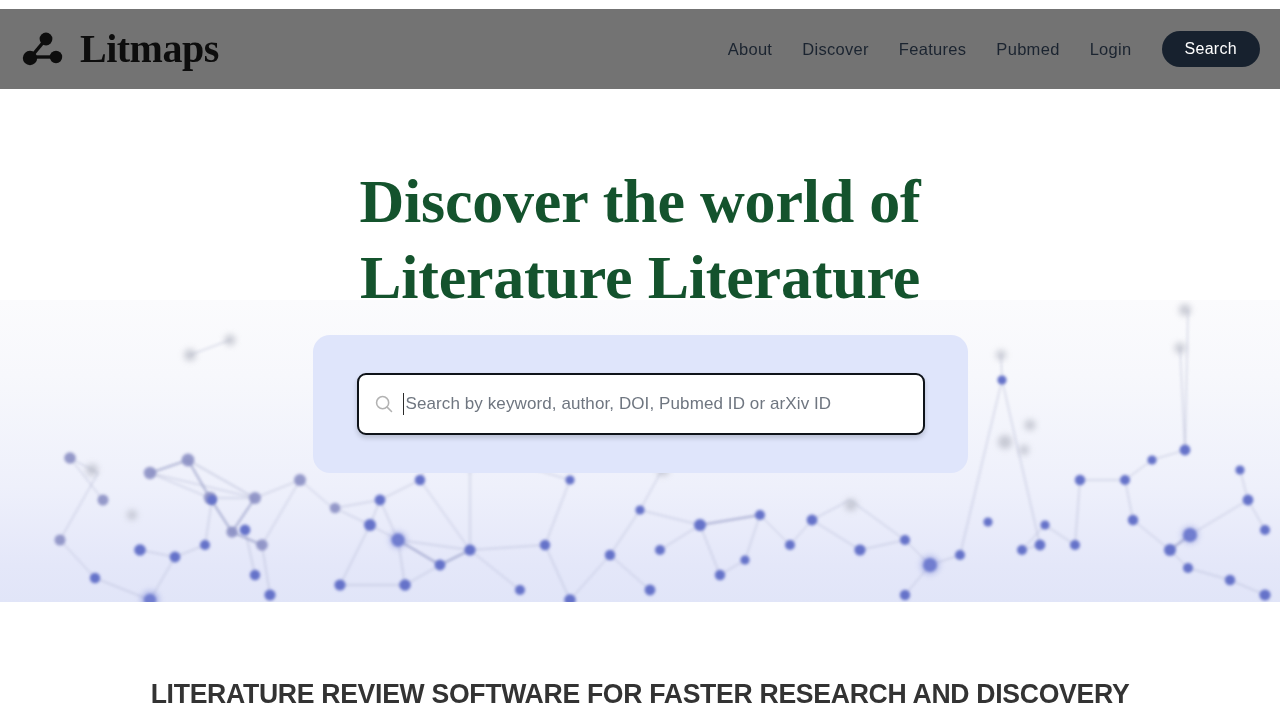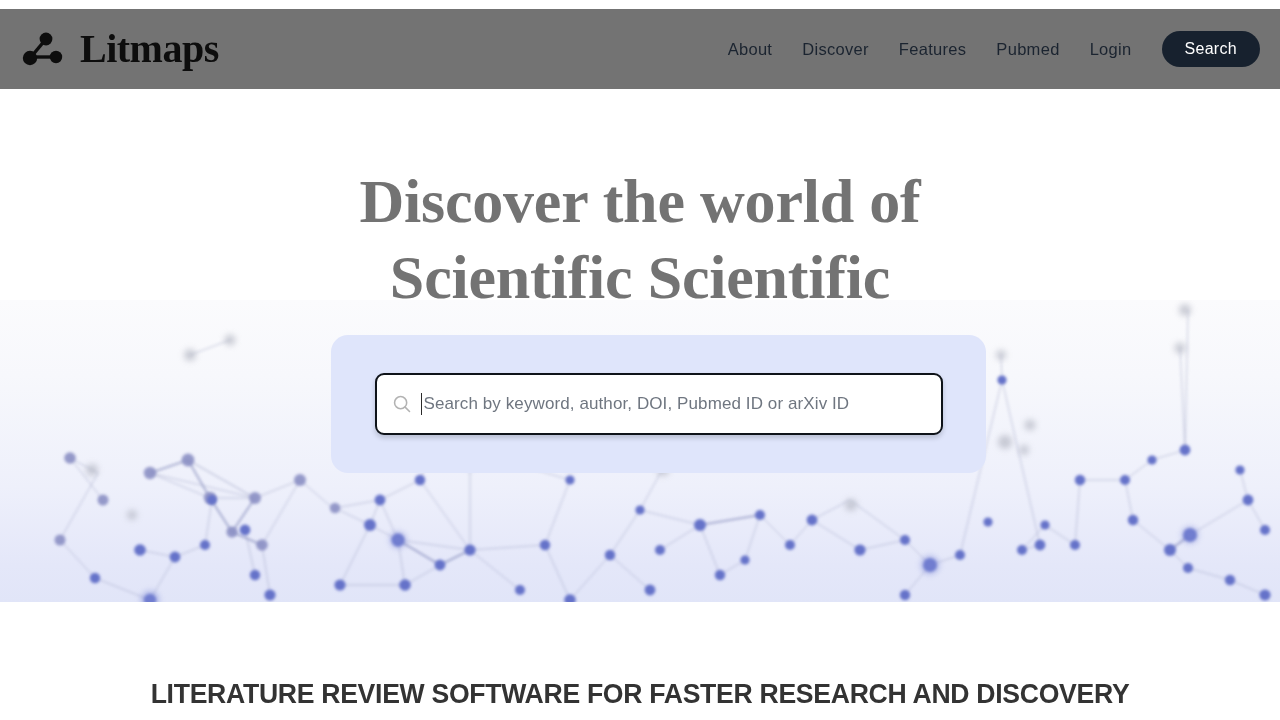--- a/index.html
+++ b/index.html
@@ -86,21 +86,21 @@
   .hero-heading {
     position: absolute;
     top: 163px;
     left: 0;
     width: 1280px;
     text-align: center;
     font-family: "Liberation Serif", serif;
     font-weight: 700;
     font-size: 62px;
     line-height: 76px;
-    color: #737373;
+    color: #14532d;
     letter-spacing: -0.2px;
     z-index: 30;
   }
 
   
   .graphic-section {
     position: absolute;
     top: 300px;
     left: 0;
     width: 1280px;
@@ -120,21 +120,21 @@
     top: 0; left: 0;
     width: 1280px;
     height: 302px;
     display: block;
   }
 
   
   .search-panel {
     position: absolute;
     top: 335px;
-    left: 331px;
+    left: 313px;
     width: 655px;
     height: 138px;
     background: #dfe5fb;
     border-radius: 17px;
     z-index: 25;
     display: flex;
     align-items: center;
     justify-content: center;
   }
 
@@ -213,21 +213,21 @@
     <a class="nav-link">Features</a>
     <a class="nav-link">Pubmed</a>
     <a class="nav-link">Login</a>
     <button class="login-btn">Search</button>
   </nav>
 
 </header>
 
 <h1 class="hero-heading">
   <span>Discover the world of</span><br>
-  <span>Scientific Scientific</span>
+  <span>Literature Literature</span>
 </h1>
 
 <section class="graphic-section">
   <svg class="network-svg" viewBox="0 0 1280 302">
     <defs>
       <filter id="soft" x="-80%" y="-80%" width="260%" height="260%">
         <feGaussianBlur stdDeviation="1.4"></feGaussianBlur>
       </filter>
       <filter id="softer" x="-120%" y="-120%" width="340%" height="340%">
         <feGaussianBlur stdDeviation="3.2"></feGaussianBlur>

